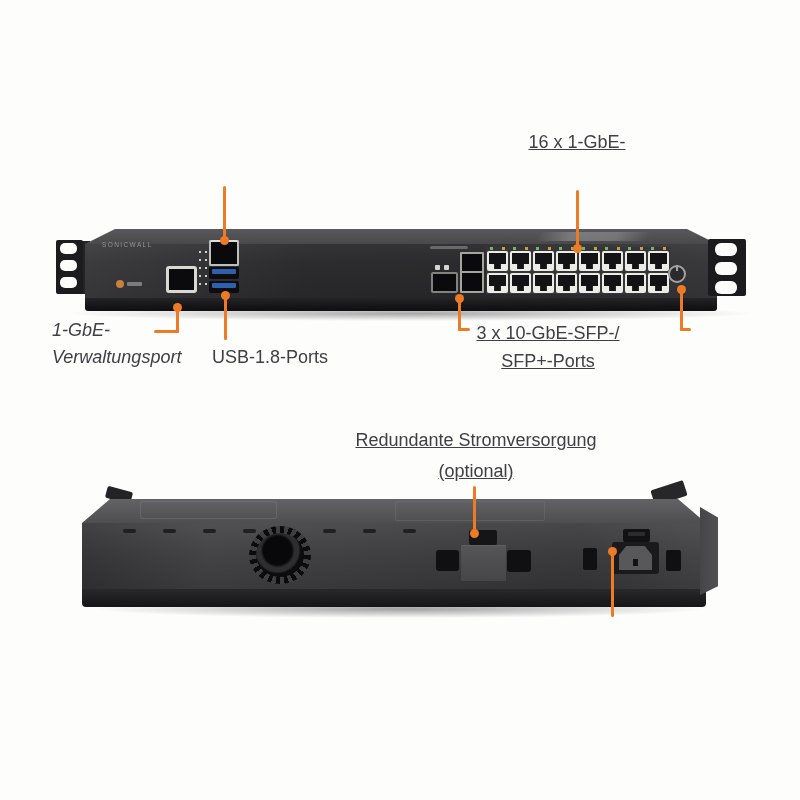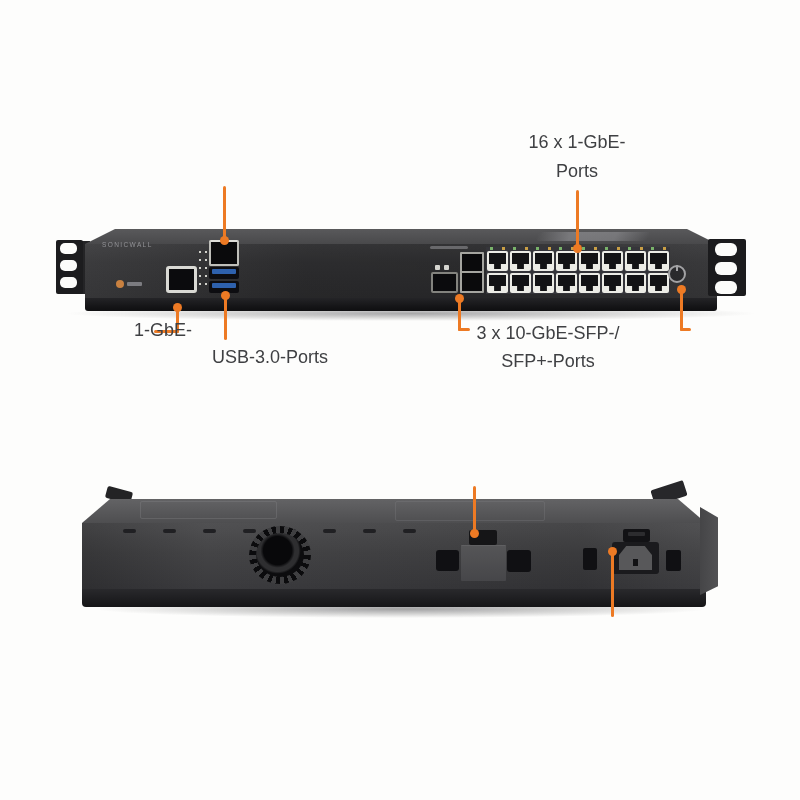--- a/index.html
+++ b/index.html
@@ -1,21 +1,21 @@
 <!DOCTYPE html>
 <html style="--accent: #ED7A24;"><head>
 <meta charset="utf-8">
 <style>
   html,body{margin:0;padding:0;background:#ffffff;}
   .stage{position:relative;width:800px;height:800px;background:#fdfdfc;overflow:hidden;
          font-family:"Liberation Sans", sans-serif;}
   
   .lbl{position:absolute;color:#3f4043;font-size:18px;line-height:28px;white-space:nowrap;}
-  .lbl.center{transform:translateX(-50%);text-align:center;}
-  .lbl.right{text-align:right;}
+  .lbl.center{transform:translateX(-50%);text-align:center;text-decoration:underline;}
+  .lbl.right{text-align:left;font-style:italic;}
   
   .vline{position:absolute;width:3px;background:var(--accent);border-radius:2px;}
   .hline{position:absolute;height:3px;background:var(--accent);border-radius:2px;}
   .dot{position:absolute;width:9px;height:9px;border-radius:50%;background:var(--accent);}
   
   .fuzz{position:absolute;inset:0;filter:blur(.45px);}
   .shadow{position:absolute;}
   
   .f-shadow{left:66px;top:306px;width:690px;height:15px;
     background:radial-gradient(ellipse closest-side,rgba(30,30,33,.38),rgba(30,30,33,0));}
@@ -198,47 +198,51 @@
     <div class="c14"></div>
     <div class="slotL"></div>
     <div class="slotR"></div>
   </div>
 
   <div class="vline" style="left:223px;top:186px;height:57px;"></div>
   <div class="dot" style="left:220px;top:236px;"></div>
 
   <div class="lbl center" style="left:577px;top:128px;line-height:29px;">
     <div>16 x 1-GbE-</div>
-    <div>Ports</div>
   </div>
   <div class="vline" style="left:576px;top:190px;height:60px;"></div>
   <div class="dot" style="left:573px;top:244px;"></div>
 
   <div class="dot" style="left:173px;top:303px;"></div>
   <div class="vline" style="left:176px;top:307px;height:26px;"></div>
   <div class="hline" style="left:154px;top:330px;width:25px;"></div>
   <div class="lbl right" style="left:52px;top:317px;width:140px;line-height:27px;">
     <div>1-GbE-</div>
+    <div>Verwaltungsport</div>
   </div>
 
   <div class="dot" style="left:221px;top:291px;"></div>
   <div class="vline" style="left:224px;top:296px;height:44px;"></div>
-  <div class="lbl" style="left:212px;top:343px;">USB-3.0-Ports</div>
+  <div class="lbl" style="left:212px;top:343px;">USB-1.8-Ports</div>
 
   <div class="dot" style="left:455px;top:294px;"></div>
   <div class="vline" style="left:458px;top:298px;height:33px;"></div>
   <div class="hline" style="left:458px;top:328px;width:12px;"></div>
   <div class="lbl center" style="left:548px;top:319px;">
     <div>3 x 10-GbE-SFP-/</div>
     <div>SFP+-Ports</div>
   </div>
 
   <div class="dot" style="left:677px;top:285px;"></div>
   <div class="vline" style="left:680px;top:290px;height:41px;"></div>
   <div class="hline" style="left:680px;top:328px;width:11px;"></div>
 
+  <div class="lbl center" style="left:476px;top:425px;line-height:31px;">
+    <div>Redundante Stromversorgung</div>
+    <div>(optional)</div>
+  </div>
   <div class="vline" style="left:473px;top:486px;height:50px;"></div>
   <div class="dot" style="left:470px;top:529px;"></div>
 
   <div class="dot" style="left:608px;top:547px;"></div>
   <div class="vline" style="left:611px;top:552px;height:65px;"></div>
 
 </div>
 
 </body></html>

